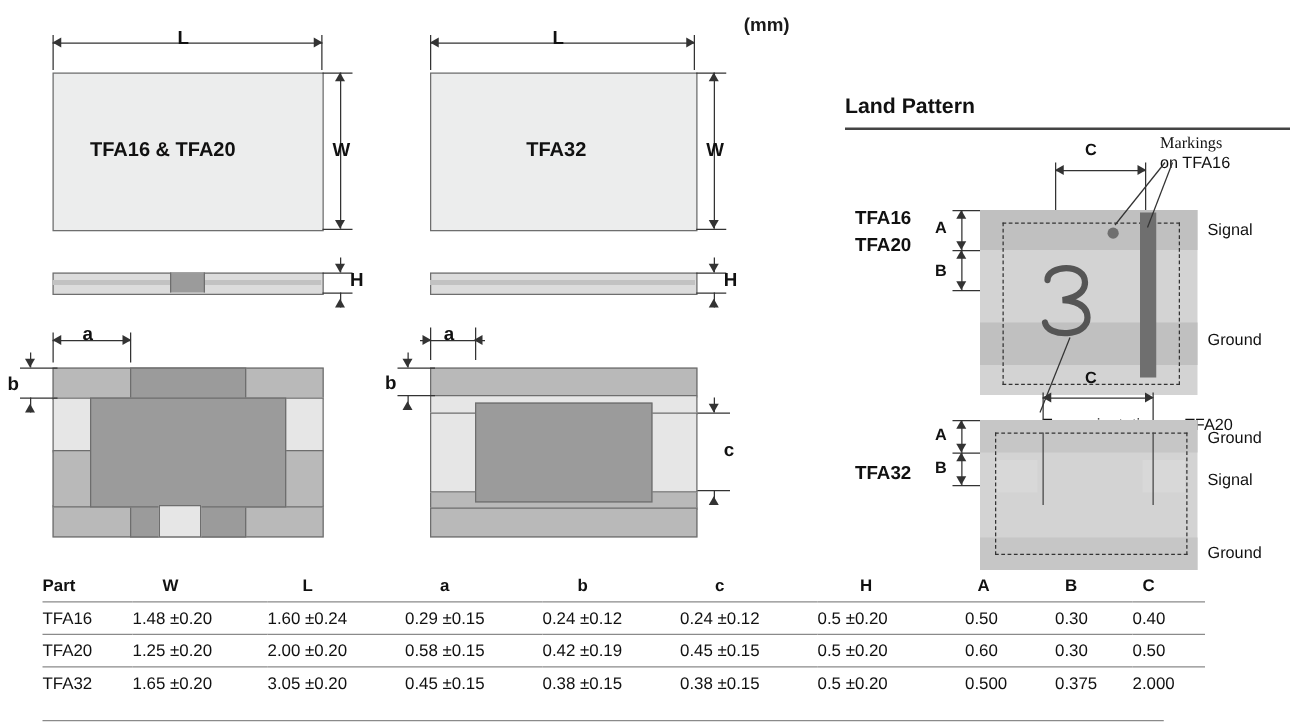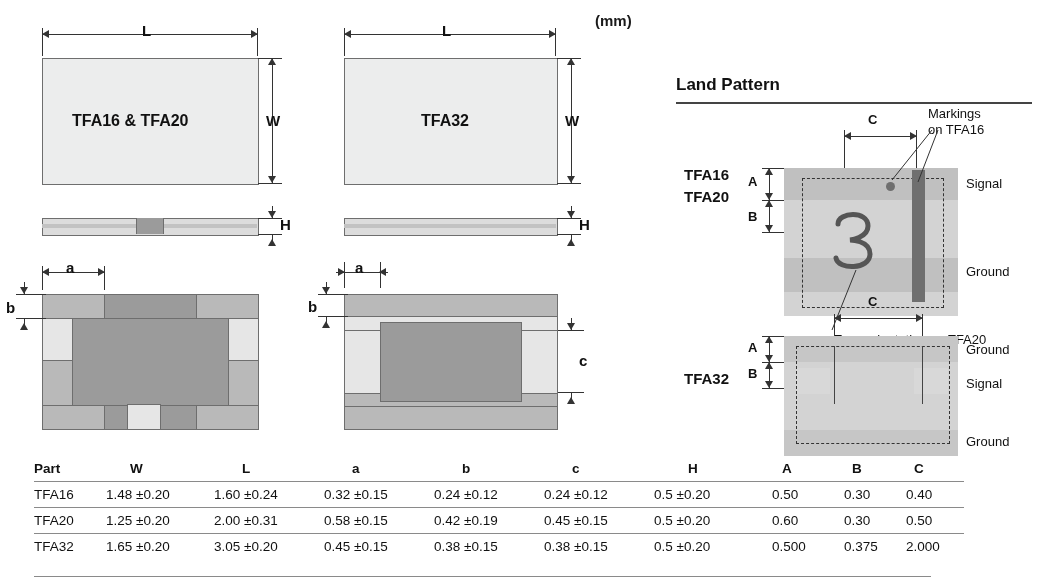--- a/index.html
+++ b/index.html
@@ -206,21 +206,21 @@
   <div class="abs" style="left:112px;top:98px;width:174px;height:32px;background:#c0c0c0;"></div>
   <div class="abs" style="left:112px;top:188px;width:174px;height:34px;background:#c0c0c0;"></div>
   <div class="abs dash-box" style="left:130px;top:108px;width:140px;height:128px;"></div>
   <div class="abs" style="left:240px;top:100px;width:13px;height:132px;background:#6f6f6f;"></div>
   <div class="abs" style="left:214px;top:112px;width:9px;height:9px;border-radius:50%;background:#6f6f6f;"></div>
 
   <svg class="abs" style="left:152px;top:138px;" width="60" height="66" viewBox="0 0 60 66">
     <path d="M14 16 C14 4, 44 2, 44 18 C44 30, 26 32, 26 32 C26 32, 46 32, 46 46 C46 62, 14 62, 12 50" fill="none" stroke="#555" stroke-width="5" stroke-linecap="round"></path>
   </svg>
 
-  <div class="abs txt" style="left:256px;top:36px;line-height:15px;">Markings</div>
+  <div class="abs txt" style="left:256px;top:36px;line-height:15px;font-family:Liberation Serif, serif;">Markings</div>
   <div class="abs txt" style="left:256px;top:52px;line-height:15px;">on TFA16</div>
   <svg class="abs" style="left:214px;top:52px;" width="60" height="66">
     <line x1="52" y1="8" x2="32" y2="60" stroke="#333" stroke-width="1"></line>
     <line x1="46" y1="8" x2="6" y2="58" stroke="#333" stroke-width="1"></line>
   </svg>
 
   <div class="abs txt" style="left:162px;top:262px;">Type orientation on TFA20</div>
   <svg class="abs" style="left:152px;top:198px;" width="40" height="66">
     <line x1="32" y1="2" x2="8" y2="62" stroke="#333" stroke-width="1"></line>
   </svg>
@@ -289,32 +289,32 @@
         <th style="padding-left:10px">A</th>
         <th style="padding-left:8px">B</th>
         <th style="padding-left:8px">C</th>
       </tr>
     </thead>
     <tbody>
       <tr>
         <td class="rowline">TFA16</td>
         <td class="rowline">1.48 ±0.20</td>
         <td class="rowline">1.60 ±0.24</td>
-        <td class="rowline">0.32 ±0.15</td>
+        <td class="rowline">0.29 ±0.15</td>
         <td class="rowline">0.24 ±0.12</td>
         <td class="rowline">0.24 ±0.12</td>
         <td class="rowline">0.5 ±0.20</td>
         <td class="rowline">0.50</td>
         <td class="rowline">0.30</td>
         <td class="rowline">0.40</td>
       </tr>
       <tr>
         <td class="rowline">TFA20</td>
         <td class="rowline">1.25 ±0.20</td>
-        <td class="rowline">2.00 ±0.31</td>
+        <td class="rowline">2.00 ±0.20</td>
         <td class="rowline">0.58 ±0.15</td>
         <td class="rowline">0.42 ±0.19</td>
         <td class="rowline">0.45 ±0.15</td>
         <td class="rowline">0.5 ±0.20</td>
         <td class="rowline">0.60</td>
         <td class="rowline">0.30</td>
         <td class="rowline">0.50</td>
       </tr>
       <tr>
         <td class="rowline">TFA32</td>

